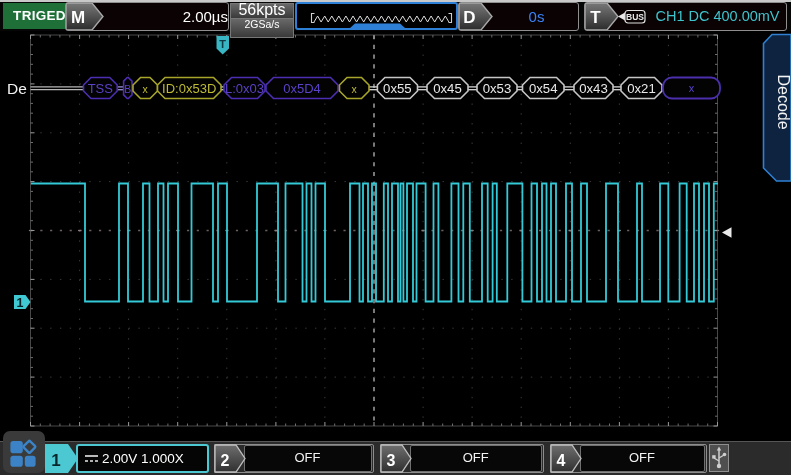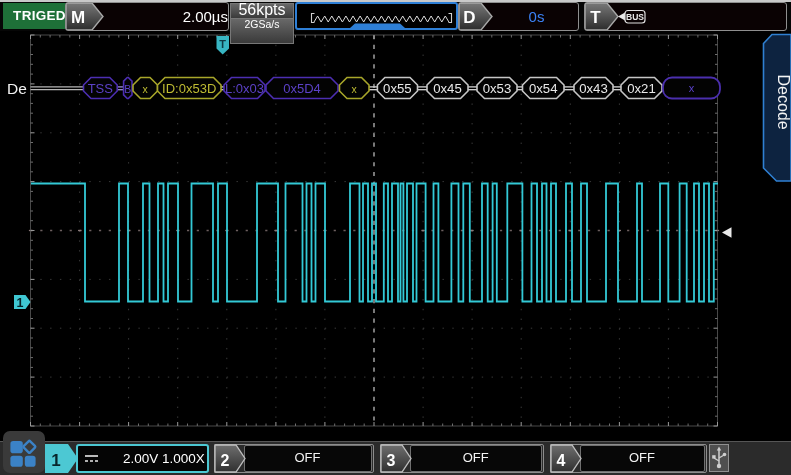--- a/index.html
+++ b/index.html
@@ -337,21 +337,21 @@
        <stop offset="0" stop-color="#787878"></stop>
               <stop offset="1" stop-color="#2c2c2c"></stop>
             </linearGradient>
           </defs>
      <polygon points="0,0 26,0 37,13.5 26,27 0,27" fill="url(#pg)" stroke="#a8a8a8" stroke-width="1.4"></polygon>
      <text x="12" y="20" font-size="17" font-weight="bold" fill="#fff" text-anchor="middle" font-family="Liberation Sans, sans-serif">M</text>
    </svg>
    <div style="position:absolute;left:49px;top:0;right:0;height:27px;color:#fff;font-size:15px;text-align:right;line-height:27px">2.00µs</div>
  </div>
  <div style="position:absolute;left:230px;top:1px;width:64px;height:16px;background:linear-gradient(#686868,#3a3a3a);border:1px solid #777;box-sizing:border-box;color:#fff;font-size:16px;text-align:center;line-height:11px">56kpts</div>
- <div style="position:absolute;left:230px;top:16px;width:64px;height:26px;background:linear-gradient(#686868,#3a3a3a);border:1px solid #777;box-sizing:border-box;color:#fff;font-size:10.5px;text-align:center;line-height:11px">2GSa/s</div>
+ <div style="position:absolute;left:230px;top:16px;width:64px;height:20px;background:linear-gradient(#686868,#3a3a3a);border:1px solid #777;box-sizing:border-box;color:#fff;font-size:10.5px;text-align:center;line-height:11px">2GSa/s</div>
  <div style="position:absolute;left:295px;top:0px;width:163px;height:28px;border:2px solid #2e7fd6;border-radius:3px;background:#000;box-sizing:border-box">
    <svg width="159" height="24" style="position:absolute;left:0;top:0">
      <polyline points="17.0,18.0 20.6,12.0 24.1,18.0 27.7,12.0 31.2,18.0 34.8,12.0 38.3,18.0 41.8,12.0 45.4,18.0 48.9,12.0 52.5,18.0 56.0,12.0 59.6,18.0 63.1,12.0 66.7,18.0 70.2,12.0 73.8,18.0 77.3,12.0 80.9,18.0 84.4,12.0 88.0,18.0 91.5,12.0 95.1,18.0 98.6,12.0 102.2,18.0 105.7,12.0 109.3,18.0 112.8,12.0 116.4,18.0 119.9,12.0 123.5,18.0 127.0,12.0 130.6,18.0 134.1,12.0 137.7,18.0 141.2,12.0 144.8,18.0 148.3,12.0 151.9,18.0" fill="none" stroke="#dcdcdc" stroke-width="1"></polyline>
      <path d="M17.5,9.5 H14.5 V18.5 H17.5" fill="none" stroke="#cfcfcf" stroke-width="1.1"></path>
      <path d="M151.5,9.5 H154.5 V18.5 H151.5" fill="none" stroke="#cfcfcf" stroke-width="1.1"></path>
      <polygon points="53,24 58,19.5 103,19.5 108,24" fill="#2e7fd6"></polygon>
    </svg>
  </div>
  <div style="position:absolute;left:458px;top:0px;width:119px;height:27px;border:1.5px solid #8f8f8f;border-radius:3px;background:#0a0203">
    <svg width="36" height="27" style="position:absolute;left:-0.5px;top:0">
@@ -369,20 +369,21 @@
  <div style="position:absolute;left:584px;top:0px;width:201px;height:27px;border:1.5px solid #8f8f8f;border-radius:3px;background:#0a0203">
    <svg width="36" height="27" style="position:absolute;left:-0.5px;top:0">
      <polygon points="0,0 22,0 33,13.5 22,27 0,27" fill="url(#pg2)" stroke="#a8a8a8" stroke-width="1.4"></polygon>
      <text x="10.5" y="20" font-size="17" font-weight="bold" fill="#fff" text-anchor="middle" font-family="Liberation Sans, sans-serif">T</text>
    </svg>
    <svg width="30" height="27" style="position:absolute;left:32px;top:0">
      <polygon points="1,13.5 8,9.5 8,17.5" fill="#e8e8e8"></polygon>
      <rect x="8" y="7.5" width="20" height="12.5" rx="3" fill="none" stroke="#e0e0e0" stroke-width="1.2"></rect>
      <text x="18" y="16.8" font-size="8.5" font-weight="bold" fill="#e8e8e8" text-anchor="middle" font-family="Liberation Sans, sans-serif">BUS</text>
    </svg>
+   <div style="position:absolute;left:64px;top:0;right:0;height:27px;color:#3fc3cc;font-size:14.5px;text-align:center;line-height:27px">CH1 DC 400.00mV</div>
  </div>
 </div>
 
 <div style="position:absolute;left:0;top:441px;width:791px;height:34px;background:#2b2b2b;border-top:1px solid #565656;box-sizing:border-box">
  </div>
  <div style="position:absolute;left:3px;top:431px;width:42px;height:42px;background:#3a3a3a;border-radius:7px">
   <svg width="42" height="42">
    <rect x="7.4" y="9.9" width="12.4" height="12.3" rx="2.8" fill="#3b82c6"></rect>
    <rect x="7.4" y="24.7" width="12.4" height="11" rx="2.8" fill="#3b82c6"></rect>
    <rect x="21.8" y="24.7" width="10.8" height="11" rx="2.8" fill="#3b82c6"></rect>
@@ -390,21 +391,21 @@
   </svg>
  </div>
  <div style="position:absolute;left:0;top:441px;width:791px;height:34px">
  <svg width="33" height="29" style="position:absolute;left:45px;top:3px">
  <polygon points="0,0 23,0 33,14.5 23,29 0,29" fill="#4cc8d3"></polygon>
  <text x="11" y="21.5" font-size="17" font-weight="bold" fill="#07262b" text-anchor="middle" font-family="Liberation Sans, sans-serif">1</text>
       </svg>
       <div style="position:absolute;left:76px;top:3px;width:133px;height:29px;border:2px solid #4cc8d3;border-radius:3px;background:#050505;box-sizing:border-box;color:#fff;font-size:13.5px;line-height:25px;white-space:nowrap"><svg width="16" height="12" style="vertical-align:-2px;margin-left:6px">
           <line x1="1" y1="3" x2="14" y2="3" stroke="#e8e8e8" stroke-width="1.6"></line>
           <line x1="1" y1="8" x2="14" y2="8" stroke="#e8e8e8" stroke-width="1.6" stroke-dasharray="3 2"></line>
-        </svg><span style="margin-left:23px">2.00V 1.000X</span></div>
+        </svg><span style="margin-left:2px">2.00V 1.000X</span></div>
  <div style="position:absolute;left:213.5px;top:3px;width:160px;height:29px;border:1px solid #8d8d8d;border-radius:2px;box-sizing:border-box"></div>
 <div style="position:absolute;left:243.5px;top:4px;width:128px;height:27px;border:1px solid #707070;border-radius:2px;background:#070707;box-sizing:border-box;color:#f2f2f2;font-size:13px;text-align:center;line-height:24px">OFF</div>
       <svg width="32" height="29" style="position:absolute;left:213.5px;top:3px">
  <defs>
           <linearGradient id="cg2" x1="0" y1="0" x2="0" y2="1">
    <stop offset="0" stop-color="#6e6e6e"></stop>
             <stop offset="1" stop-color="#303030"></stop>
           </linearGradient>
         </defs>
  <polygon points="1,1 22,1 31,14.5 22,28 1,28" fill="url(#cg2)" stroke="#c0c0c0" stroke-width="1.3"></polygon>

